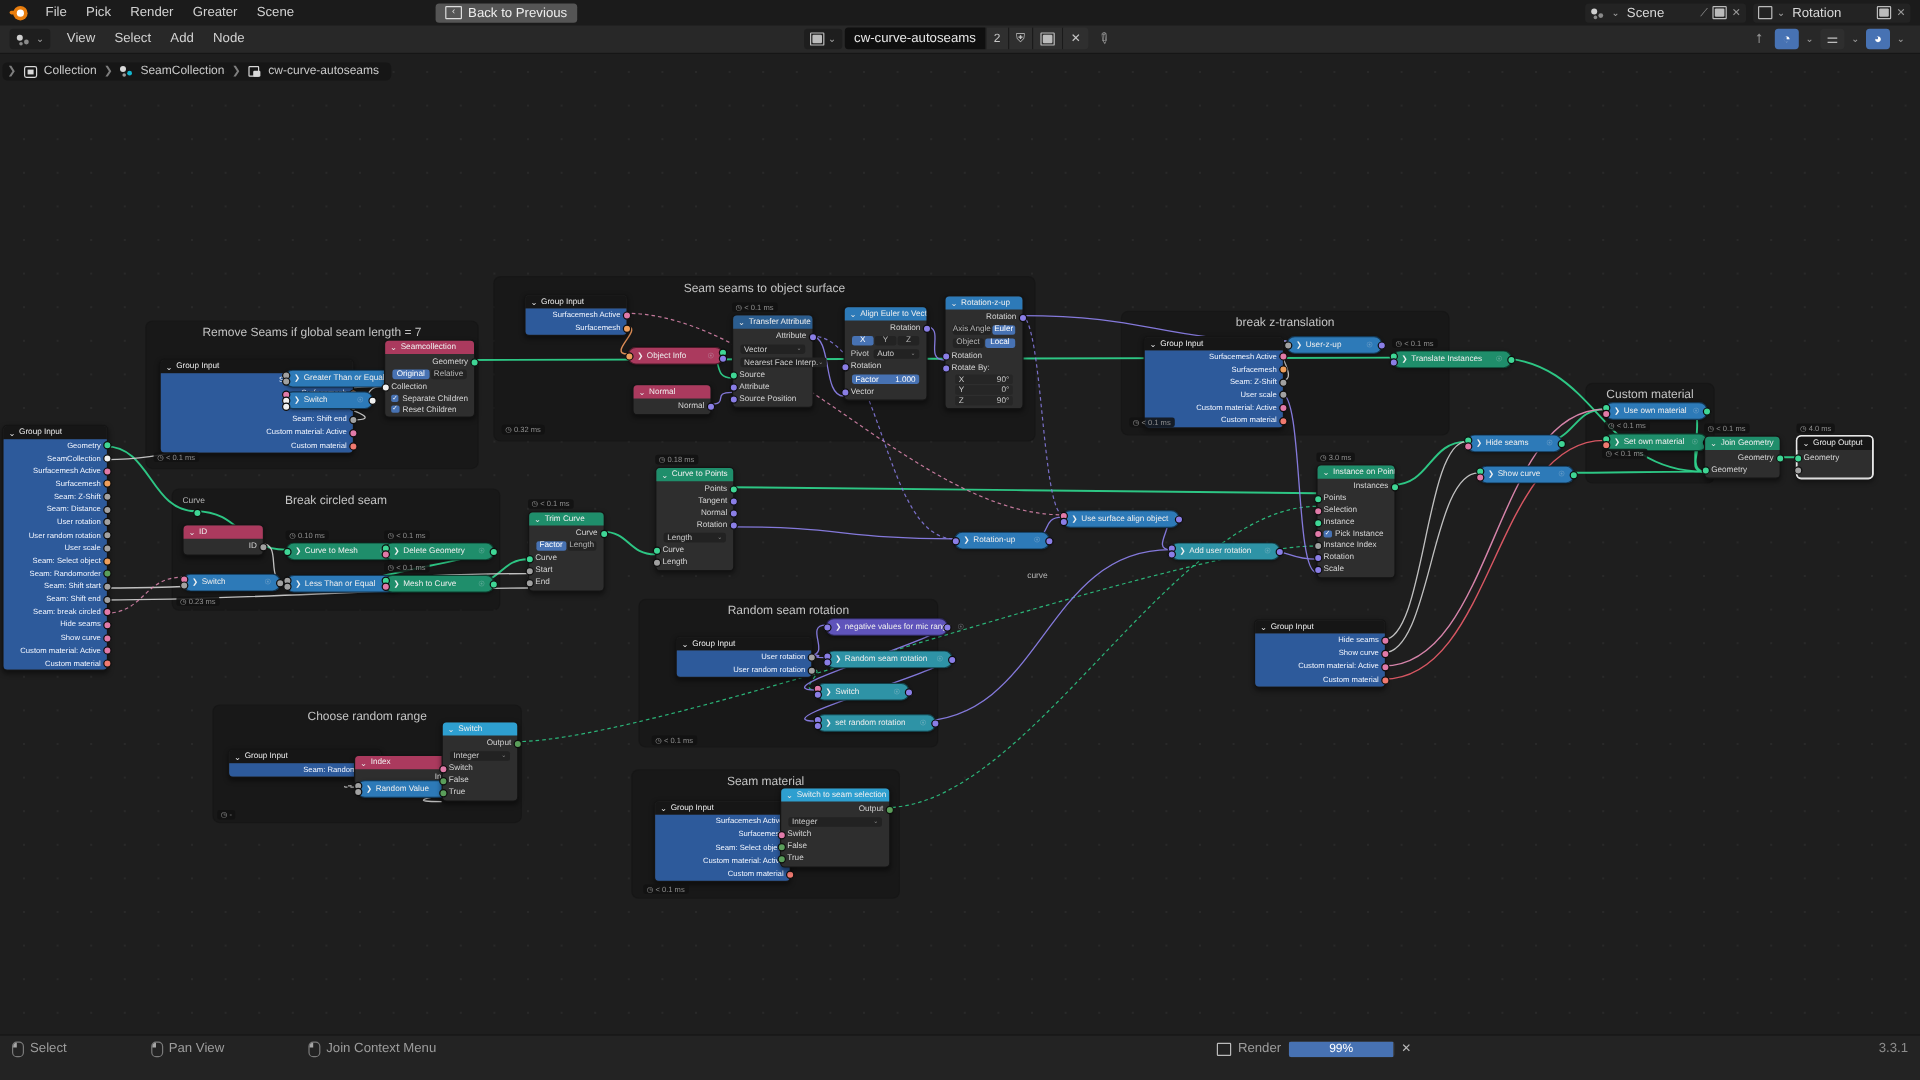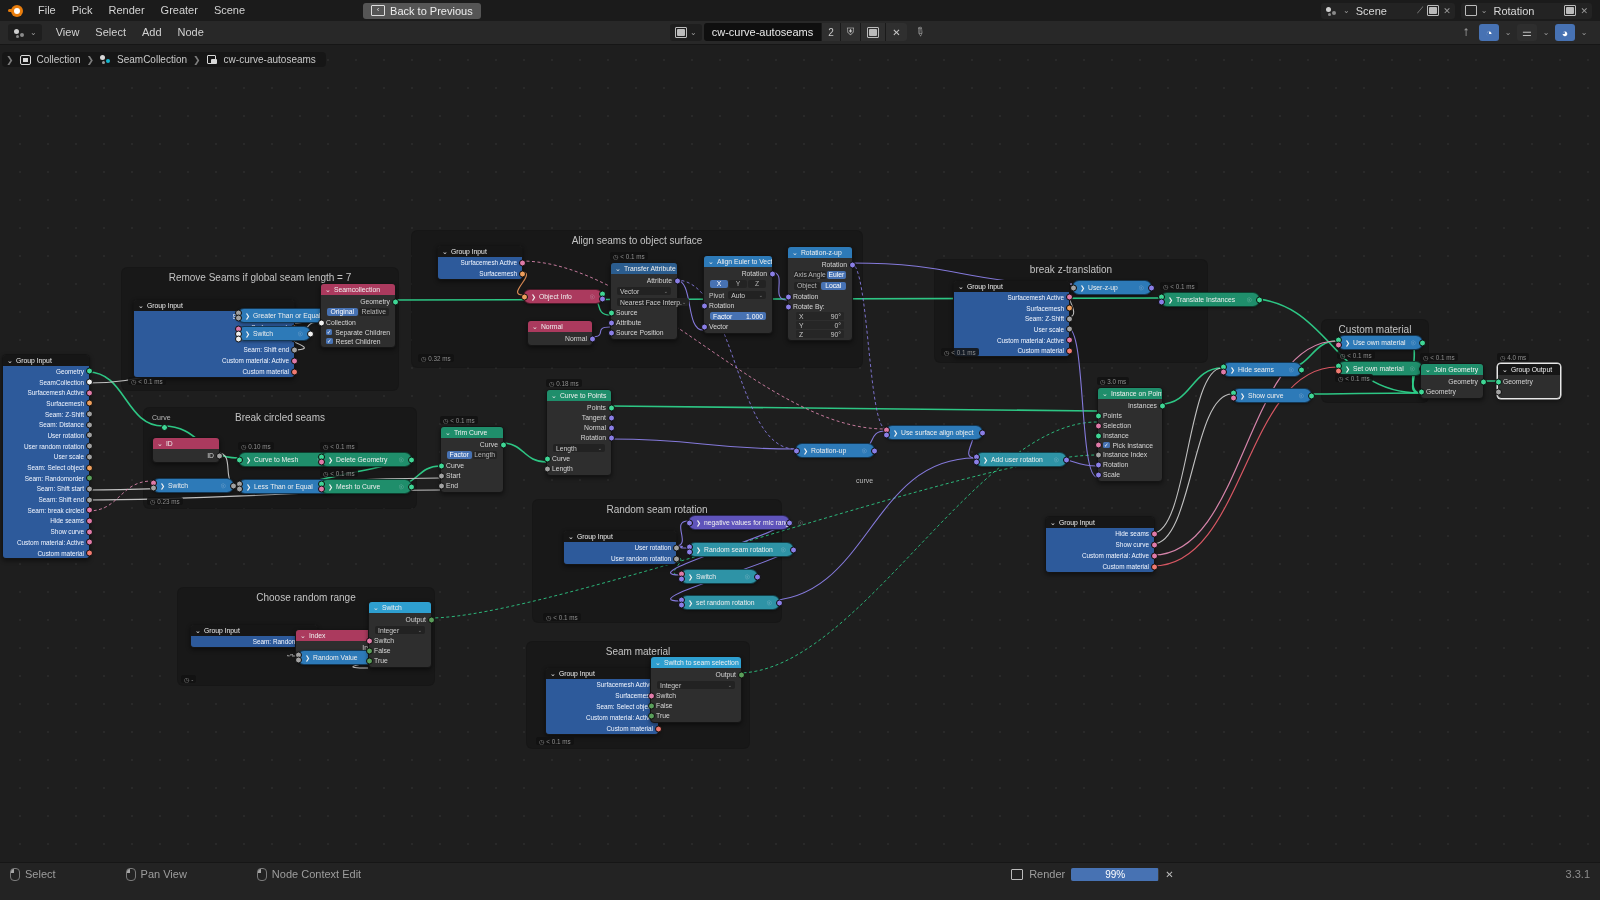--- a/index.html
+++ b/index.html
@@ -191,27 +191,27 @@
   <span class="crumb-sep">❯</span>
   <span class="ci tree"></span>
   <span>cw-curve-autoseams</span>
 </div>
 
 <div id="canvas">
     <div class="frame" style="left: 122px; top: 224px; width: 276px; height: 122px;">
       <div class="frame-title">Remove Seams if global seam length = 7</div>
     </div>
     <div class="frame" style="left: 144px; top: 364px; width: 272px; height: 100px;">
-      <div class="frame-title">Break circled seams</div>
+      <div class="frame-title">Break circled seam</div>
     </div>
     <div class="frame" style="left: 178px; top: 544px; width: 256px; height: 97px;">
       <div class="frame-title">Choose random range</div>
     </div>
     <div class="frame" style="left: 412px; top: 187px; width: 450px; height: 136px;">
-      <div class="frame-title">Align seams to object surface</div>
+      <div class="frame-title">Seam seams to object surface</div>
     </div>
     <div class="frame" style="left: 533px; top: 456px; width: 248px; height: 122px;">
       <div class="frame-title">Random seam rotation</div>
     </div>
     <div class="frame" style="left: 527px; top: 598px; width: 222px; height: 106px;">
       <div class="frame-title">Seam material</div>
     </div>
     <div class="frame" style="left: 935px; top: 216px; width: 272px; height: 102px;">
       <div class="frame-title">break z-translation</div>
     </div>
@@ -971,21 +971,21 @@
     <span class="sb-item">
         <span class="mouse"></span>
         <span>Select</span>
       </span>
     <span class="sb-item">
         <span class="mouse"></span>
         <span>Pan View</span>
       </span>
     <span class="sb-item">
         <span class="mouse"></span>
-        <span>Node Context Edit</span>
+        <span>Join Context Menu</span>
       </span>
     <span id="render-grp">
       <span class="ic-sq"></span>
       <span>Render</span>
       <span class="prog">
           <span class="fill" style="width:99%"></span>
           <span class="ptxt">99%</span>
         </span>
       <span class="xbtn">✕</span>
     </span>

